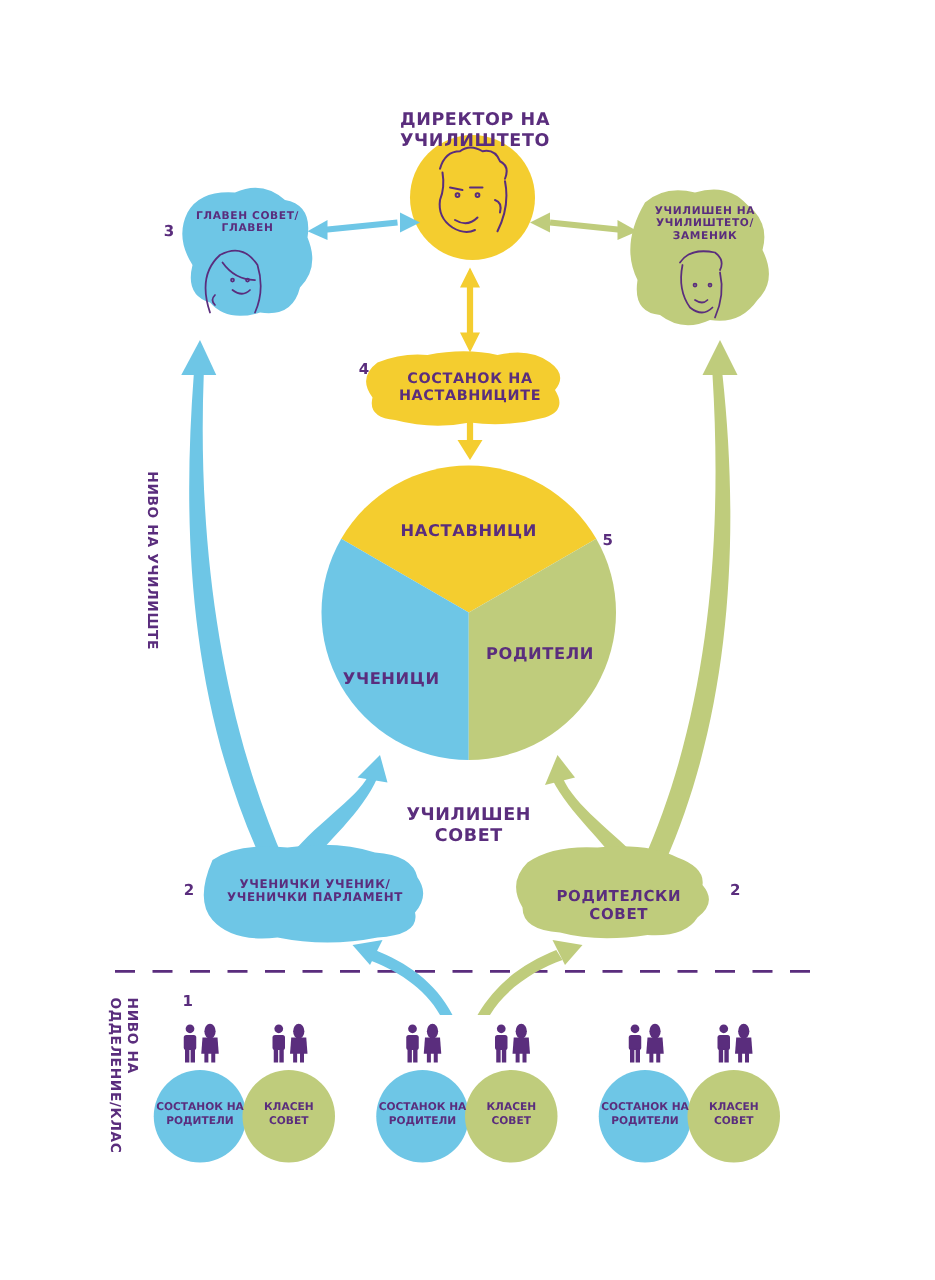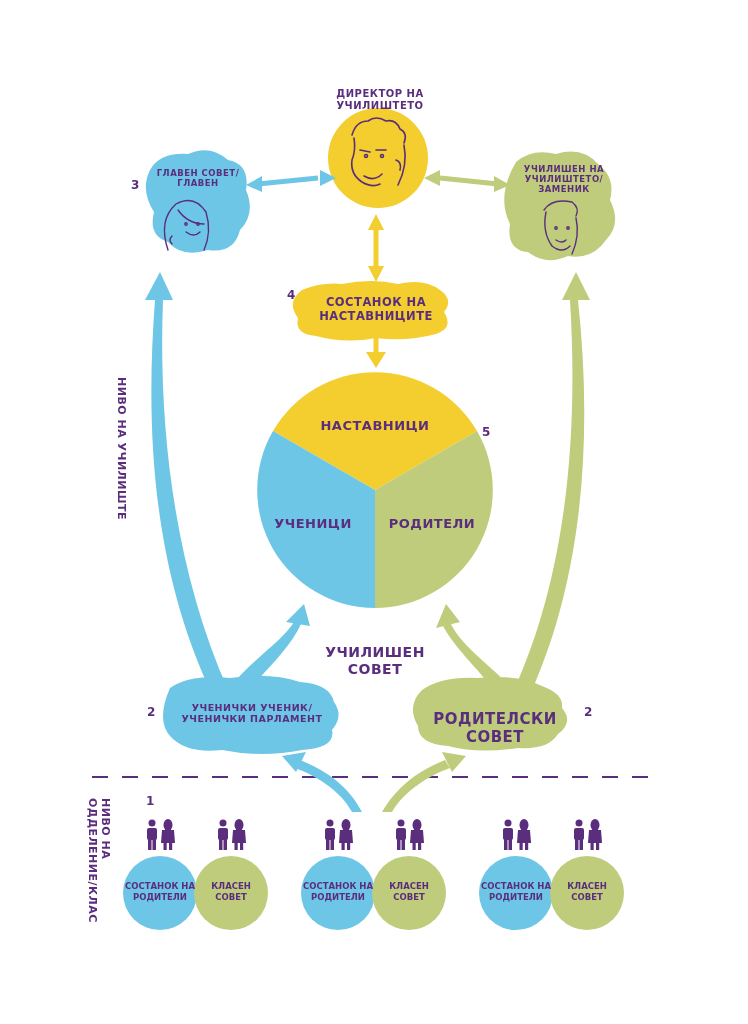--- a/index.html
+++ b/index.html
@@ -176,59 +176,59 @@
       </g>
       <g>
         <ellipse cx="595" cy="825" rx="4.5" ry="6"></ellipse>
         <path d="M589,830 L601,830 L602,843 L588,843 Z"></path>
         <rect x="590.5" y="842" width="3.2" height="8"></rect>
         <rect x="596" y="842" width="3.2" height="8"></rect>
       </g>
     </g>
 </svg>
 
-<div class="lbl" style="left:300px; top:88px; width:160px; font-size:10px;">ДИРЕКТОР НА УЧИЛИШТЕТО</div>
+<div class="lbl" style="left:300px; top:88px; width:160px; font-size:14px;">ДИРЕКТОР НА УЧИЛИШТЕТО</div>
 
 <div class="num" style="left:131px; top:178px;">3</div>
 <div class="lbl" style="left:148px; top:168px; width:100px; font-size:8.5px;">
   <div>ГЛАВЕН СОВЕТ/</div>
   <div>ГЛАВЕН</div>
 </div>
 
 <div class="lbl" style="left:500px; top:164px; width:128px; font-size:8.5px;">
   <div>УЧИЛИШЕН НА</div>
   <div>УЧИЛИШТЕТО/ЗАМЕНИК</div>
 </div>
 
 <div class="num" style="left:287px; top:288px;">4</div>
 <div class="lbl" style="left:306px; top:296px; width:140px; font-size:11.5px;">
   <div>СОСТАНОК НА</div>
   <div>НАСТАВНИЦИТЕ</div>
 </div>
 
 <div class="num" style="left:482px; top:425px;">5</div>
 <div class="lbl" style="left:305px; top:418px; width:140px; font-size:13px;">НАСТАВНИЦИ</div>
-<div class="lbl" style="left:268px; top:516px; width:90px; font-size:13px;">УЧЕНИЦИ</div>
+<div class="lbl" style="left:268px; top:536px; width:90px; font-size:13px;">УЧЕНИЦИ</div>
 <div class="lbl" style="left:382px; top:516px; width:100px; font-size:13px;">РОДИТЕЛИ</div>
 <div class="lbl" style="left:300px; top:644px; width:150px; font-size:14px;">УЧИЛИШЕН СОВЕТ</div>
 
 <div class="vert" style="left:127px; top:377px;">НИВО НА УЧИЛИШТЕ</div>
 <div class="vert" style="left:111px; top:798px;">
   <div>НИВО НА</div>
   <div>ОДДЕЛЕНИЕ/КЛАС</div>
 </div>
 
 <div class="num" style="left:147px; top:705px;">2</div>
 <div class="lbl" style="left:172px; top:702px; width:160px; font-size:9.5px;">
   <div>УЧЕНИЧКИ УЧЕНИК/</div>
   <div>УЧЕНИЧКИ ПАРЛАМЕНТ</div>
 </div>
 
 <div class="num" style="left:584px; top:705px;">2</div>
-<div class="lbl" style="left:425px; top:710px; width:140px; font-size:15px;">РОДИТЕЛСКИ СОВЕТ</div>
+<div class="lbl" style="left:425px; top:710px; width:140px; font-size:12px;">РОДИТЕЛСКИ СОВЕТ</div>
 
 <div class="num" style="left:146px; top:794px;">1</div>
 
 <div id="circle-labels">
     <div class="circle-lbl" style="left: 123px; top: 881px; width: 74px;">
       <div>СОСТАНОК НА</div>
       <div>РОДИТЕЛИ</div>
     </div>
     <div class="circle-lbl" style="left: 194px; top: 881px; width: 74px;">
       <div>КЛАСЕН</div>

